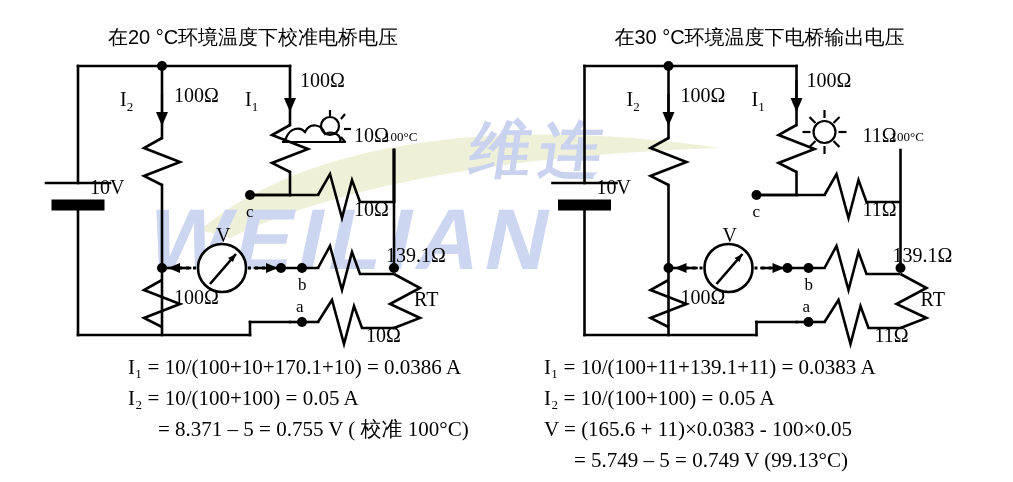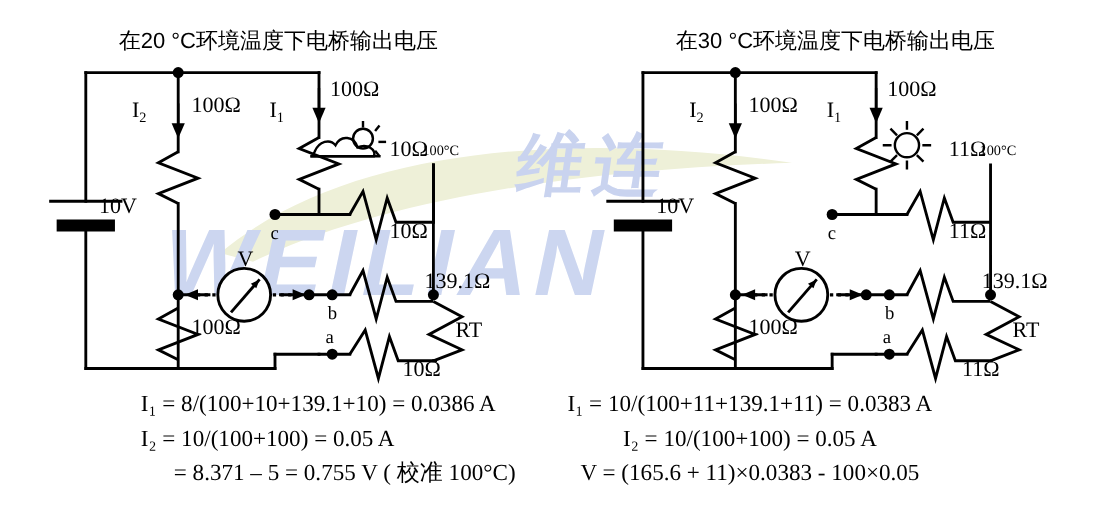--- a/index.html
+++ b/index.html
@@ -17,21 +17,21 @@
   }
   #title-left{left:0;width:506px;}
   #title-right{left:506px;width:507px;}
 
   .circuit{position:absolute;top:50px;}
   #circuit-left{left:0;}
   #circuit-right{left:500px;}
 
   .eqblock{position:absolute;top:352px;}
   #eq-left{left:128px;}
-  #eq-right{left:516px;text-align:center;}
+  #eq-right{left:544px;}
   .eqline{
     font-family:"Liberation Serif", serif;
     font-size:21px;color:#000;white-space:nowrap;
     line-height:31px;letter-spacing:0px;
   }
   .eqline.indent{padding-left:30px;}
 
   
   .wm{position:absolute;pointer-events:none;}
   #wm-cn{
@@ -55,21 +55,21 @@
 <body>
 
 <div class="root">
 
   <svg class="wm" id="wm-swoosh" width="560" height="120">
     <path d="M0 110 C 120 10, 330 0, 520 28 C 330 34, 150 60, 30 118 Z" fill="#eef0d8"></path>
   </svg>
   <div class="wm" id="wm-cn">维连</div>
   <div class="wm" id="wm-en">WEILIAN</div>
 
-  <div class="title" id="title-left">在20 °C环境温度下电桥输出电压</div>
+  <div class="title" id="title-left">在20 °C环境温度下校准电桥电压</div>
   <div class="title" id="title-right">在30 °C环境温度下电桥输出电压</div>
 
   <svg class="circuit" id="circuit-left" width="500" height="300" viewBox="0 0 500 300">
     <g stroke="#000" stroke-width="2.6" fill="none" stroke-linecap="square">
 
       <path d="M78 16 L78 133"></path>
       <path d="M78 160 L78 285"></path>
       <path d="M78 16 L290 16"></path>
 
       <path d="M46 133 L110 133" stroke-width="2.6"></path>
@@ -269,24 +269,25 @@
       <text x="384" y="91" font-size="13">100°C</text>
       <text x="216" y="192" font-size="20">V</text>
       <text x="90" y="144" font-size="20">10V</text>
       <text x="246" y="167" font-size="17">c</text>
       <text x="298" y="240" font-size="17">b</text>
       <text x="296" y="262" font-size="17">a</text>
     </g>
   </svg>
 
   <div class="eqblock" id="eq-left">
-    <div class="eqline">I₁ = 8/(100+10+139.1+10) = 0.0386 A</div>
+    <div class="eqline">I₁ = 10/(100+10+170.1+10) = 0.0386 A</div>
     <div class="eqline">I₂ = 10/(100+100) = 0.05 A</div>
     <div class="eqline indent">= 8.371 – 5 = 0.755 V ( 校准 100°C)</div>
   </div>
 
   <div class="eqblock" id="eq-right">
     <div class="eqline">I₁ = 10/(100+11+139.1+11) = 0.0383 A</div>
     <div class="eqline">I₂ = 10/(100+100) = 0.05 A</div>
     <div class="eqline">V = (165.6 + 11)×0.0383 - 100×0.05</div>
+    <div class="eqline indent">= 5.749 – 5 = 0.749 V (99.13°C)</div>
   </div>
 
 </div>
 
 </body></html>

